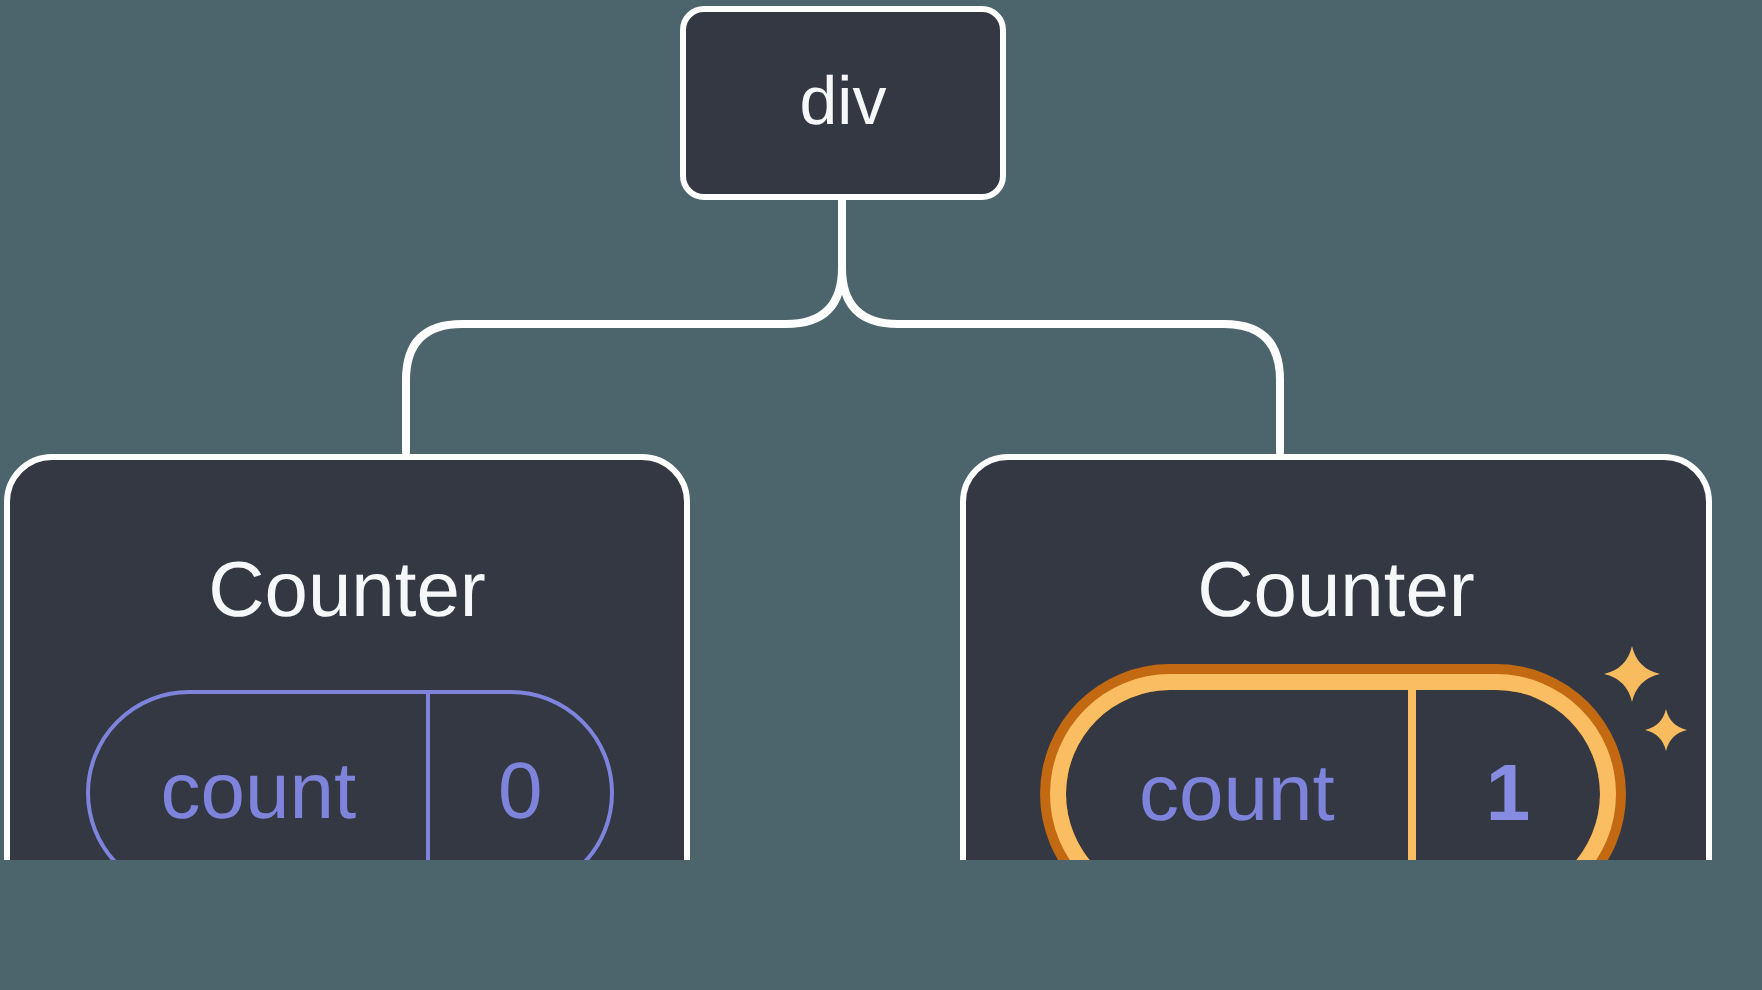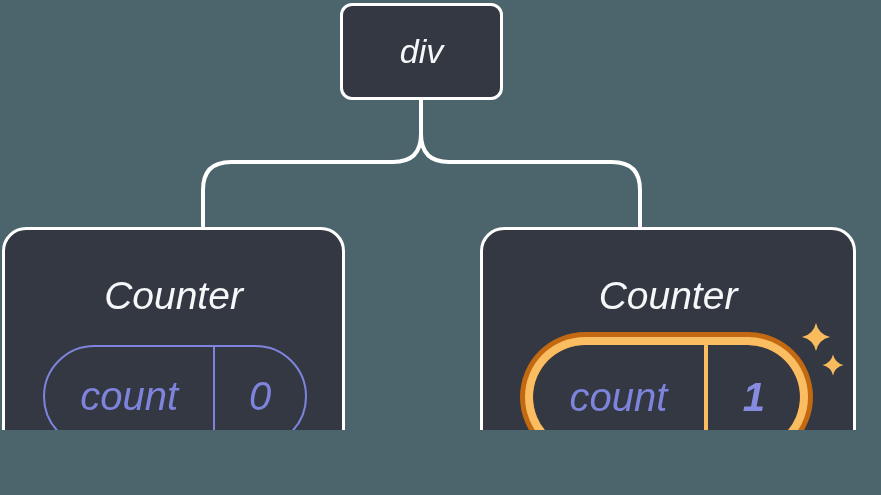--- a/index.html
+++ b/index.html
@@ -16,21 +16,20 @@
   }
   * { margin: 0; padding: 0; box-sizing: border-box; }
   html, body { background: var(--background); }
   .stage {
     position: relative;
     width: 881px;
     height: 430px;
     background: var(--background);
     font-family: "Liberation Sans", sans-serif;
     overflow: hidden;
-    font-style: italic;
   }
   .connectors {
     position: absolute;
     left: 0; top: 0;
     width: 881px; height: 495px;
   }
   .connectors path {
     stroke: var(--connector);
     stroke-width: 4;
     fill: none;

